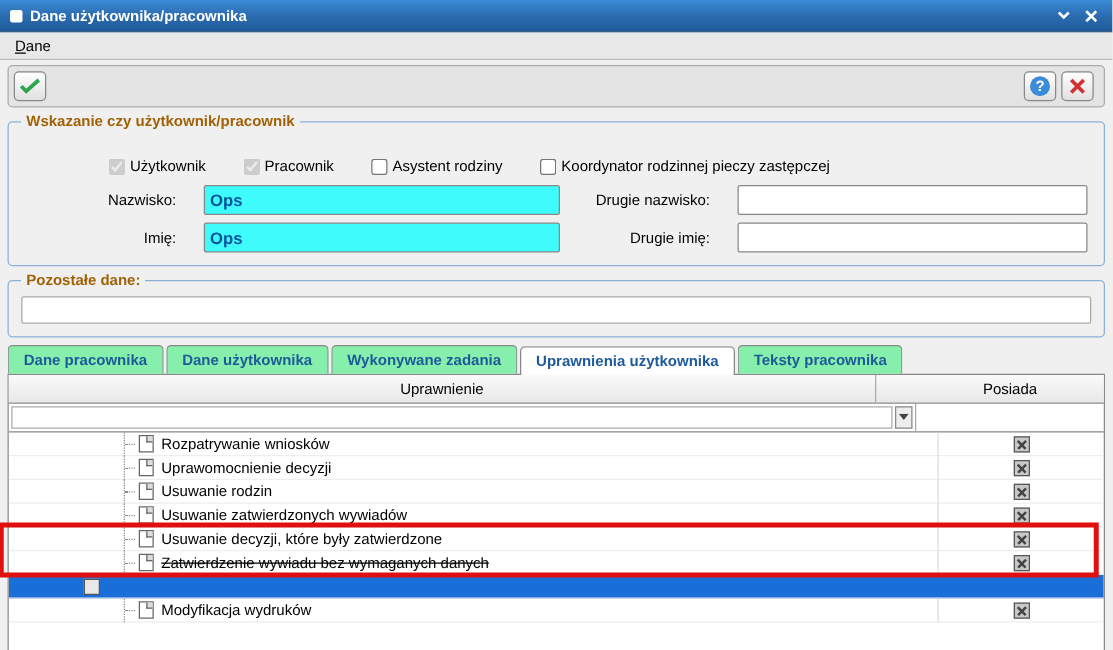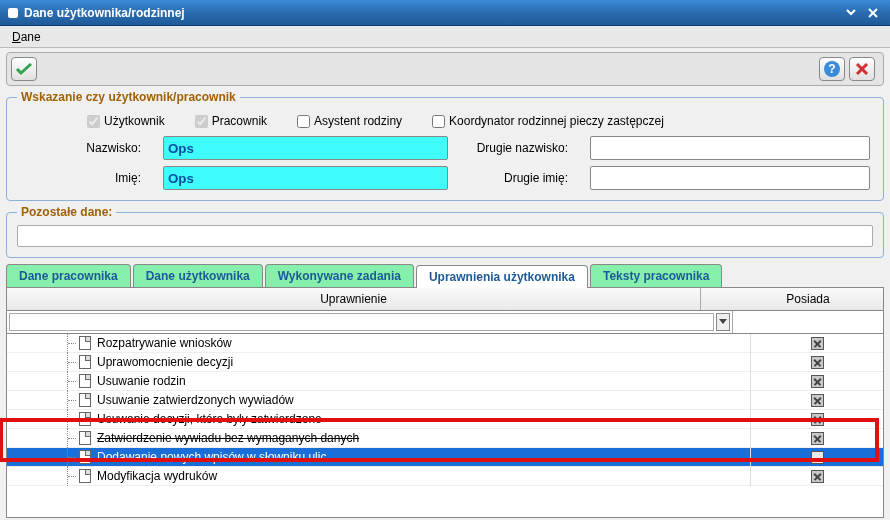--- a/index.html
+++ b/index.html
@@ -24,21 +24,21 @@
     background: linear-gradient(#fff,#e0e0e0); display: flex; align-items: center; justify-content: center; cursor: pointer; margin-right: 4px; }
   .tb-spacer { flex: 1; }
   .tb-btn.ok svg { stroke: #2da44e; stroke-width: 3; fill: none; }
   .tb-btn.help svg circle { fill: #3a8bd8; } .tb-btn.help svg text { fill:#fff; font-size:12px; font-weight:bold; }
   .tb-btn.close svg { stroke: #d03030; stroke-width: 3; }
 
   .panel { margin: 4px 6px; }
   fieldset { border: 1px solid #8cb0d8; border-radius: 4px; padding: 6px 10px 10px 10px; }
   legend { color: #a16207; font-weight: bold; padding: 0 4px; }
 
-  .role-row { display: flex; gap: 30px; align-items: center; margin: 4px 0 8px 70px; }
+  .role-row { display: flex; gap: 30px; align-items: center; margin: 16px 0 8px 70px; }
   .role-item { display: flex; align-items: center; gap: 4px; }
   .role-item input[type=checkbox] { width: 13px; height: 13px; }
 
   .name-grid { display: grid; grid-template-columns: 130px 285px 110px 280px; gap: 6px 16px; align-items: center; }
   .name-grid label { text-align: right; padding-right: 6px; }
   .name-grid input[type=text] { height: 24px; border: 1px solid #888; padding: 0 4px; border-radius: 2px; width: 100%; }
   .name-grid input.hl { background: #3efcfc; color: #0050a0; font-weight: bold; }
 
   .other-data input { width: 100%; height: 22px; border: 1px solid #aaa; border-radius: 2px; }
 
@@ -52,40 +52,40 @@
   .grid-head .col1 { flex: 1; text-align: center; padding: 4px; border-right: 1px solid #aaa; }
   .grid-head .col2 { width: 150px; text-align: center; padding: 4px; }
   .grid-filter-row { display: flex; border-bottom: 1px solid #888; }
   .grid-filter-row .fcell { flex: 1; padding: 2px; border-right: 1px solid #aaa; display:flex; }
   .grid-filter-row input { width: 100%; height: 18px; border: 1px solid #aaa; }
   .grid-filter-row .fbtn { width: 14px; height: 18px; border:1px solid #888; background:#eee; margin-left:2px; display:flex;align-items:center;justify-content:center;cursor:pointer;}
   .grid-filter-row .col2f { width:150px; }
 
   .grid-body { flex: 1; overflow-y: scroll; overflow-x: hidden; }
   .tree-row { display: flex; align-items: center; height: 19px; border-bottom: 1px solid #eee; }
-  .tree-row .c1 { flex: 1; display: flex; align-items: center; padding-left: 60px; border-right: 1px solid #ddd; white-space: nowrap; overflow: hidden; }
+  .tree-row .c1 { flex: 1; display: flex; align-items: center; padding-left: 92px; border-right: 1px solid #ddd; white-space: nowrap; overflow: hidden; }
   .tree-row .c2 { width: 132px; display: flex; align-items: center; justify-content: center; }
   .tree-row .tline { width: 12px; height: 19px; border-left: 1px dotted #888; position: relative; }
   .tree-row .tline::before { content:''; position:absolute; top:9px; left:0; width:8px; border-top:1px dotted #888;}
   .tree-row .doc-icon { width: 12px; height: 14px; border: 1px solid #666; background: #fff; margin-right: 6px; position: relative; }
   .tree-row .doc-icon::after { content:''; position:absolute; top:0; right:0; width:4px;height:4px; background:#ddd; border-left:1px solid #666; border-bottom:1px solid #666;}
   .tree-row.selected { background: #1a6ed8; color: #fff; }
   .tree-row .chk { width: 13px; height: 13px; border: 1px solid #555; display:inline-block; position:relative; background:#c8c8c8;}
   .tree-row .chk.x::before, .tree-row .chk.x::after { content:''; position:absolute; left:1px; top:5px; width:9px; height:1.5px; background:#444; }
   .tree-row .chk.x::before { transform: rotate(45deg);} .tree-row .chk.x::after { transform: rotate(-45deg);}
   .tree-row .chk.empty { background:#e8e8e8; }
   .tree-row.struck .label { text-decoration: line-through; }
 
 </style>
 </head>
 <body>
 
 <div class="titlebar">
   <span class="title-icon"></span>
-  <span class="title-text">Dane użytkownika/rodzinnej</span>
+  <span class="title-text">Dane użytkownika/pracownika</span>
   <span class="win-btn">
     <svg width="12" height="12">
         <path d="M2 3 L6 7 L10 3" stroke="#fff" stroke-width="2" fill="none"></path>
       </svg>
   </span>
   <span class="win-btn">
     <svg width="12" height="12">
         <line x1="2" y1="2" x2="10" y2="10" stroke="#fff" stroke-width="2"></line>
         <line x1="10" y1="2" x2="2" y2="10" stroke="#fff" stroke-width="2"></line>
       </svg>
@@ -237,25 +237,20 @@
         <div class="c1">
           <span class="tline"></span>
           <span class="doc-icon"></span>
           <span class="label">Zatwierdzenie wywiadu bez wymaganych danych</span>
         </div>
         <div class="c2">
           <span class="chk x"></span>
         </div>
       </div>
       <div class="tree-row selected red-highlight-target">
-        <div class="c1">
-          <span class="tline"></span>
-          <span class="doc-icon"></span>
-          <span class="label">Dodawanie nowych wpisów w słowniku ulic</span>
-        </div>
         <div class="c2">
           <span class="chk empty"></span>
         </div>
       </div>
       <div class="tree-row">
         <div class="c1">
           <span class="tline"></span>
           <span class="doc-icon"></span>
           <span class="label">Modyfikacja wydruków</span>
         </div>

